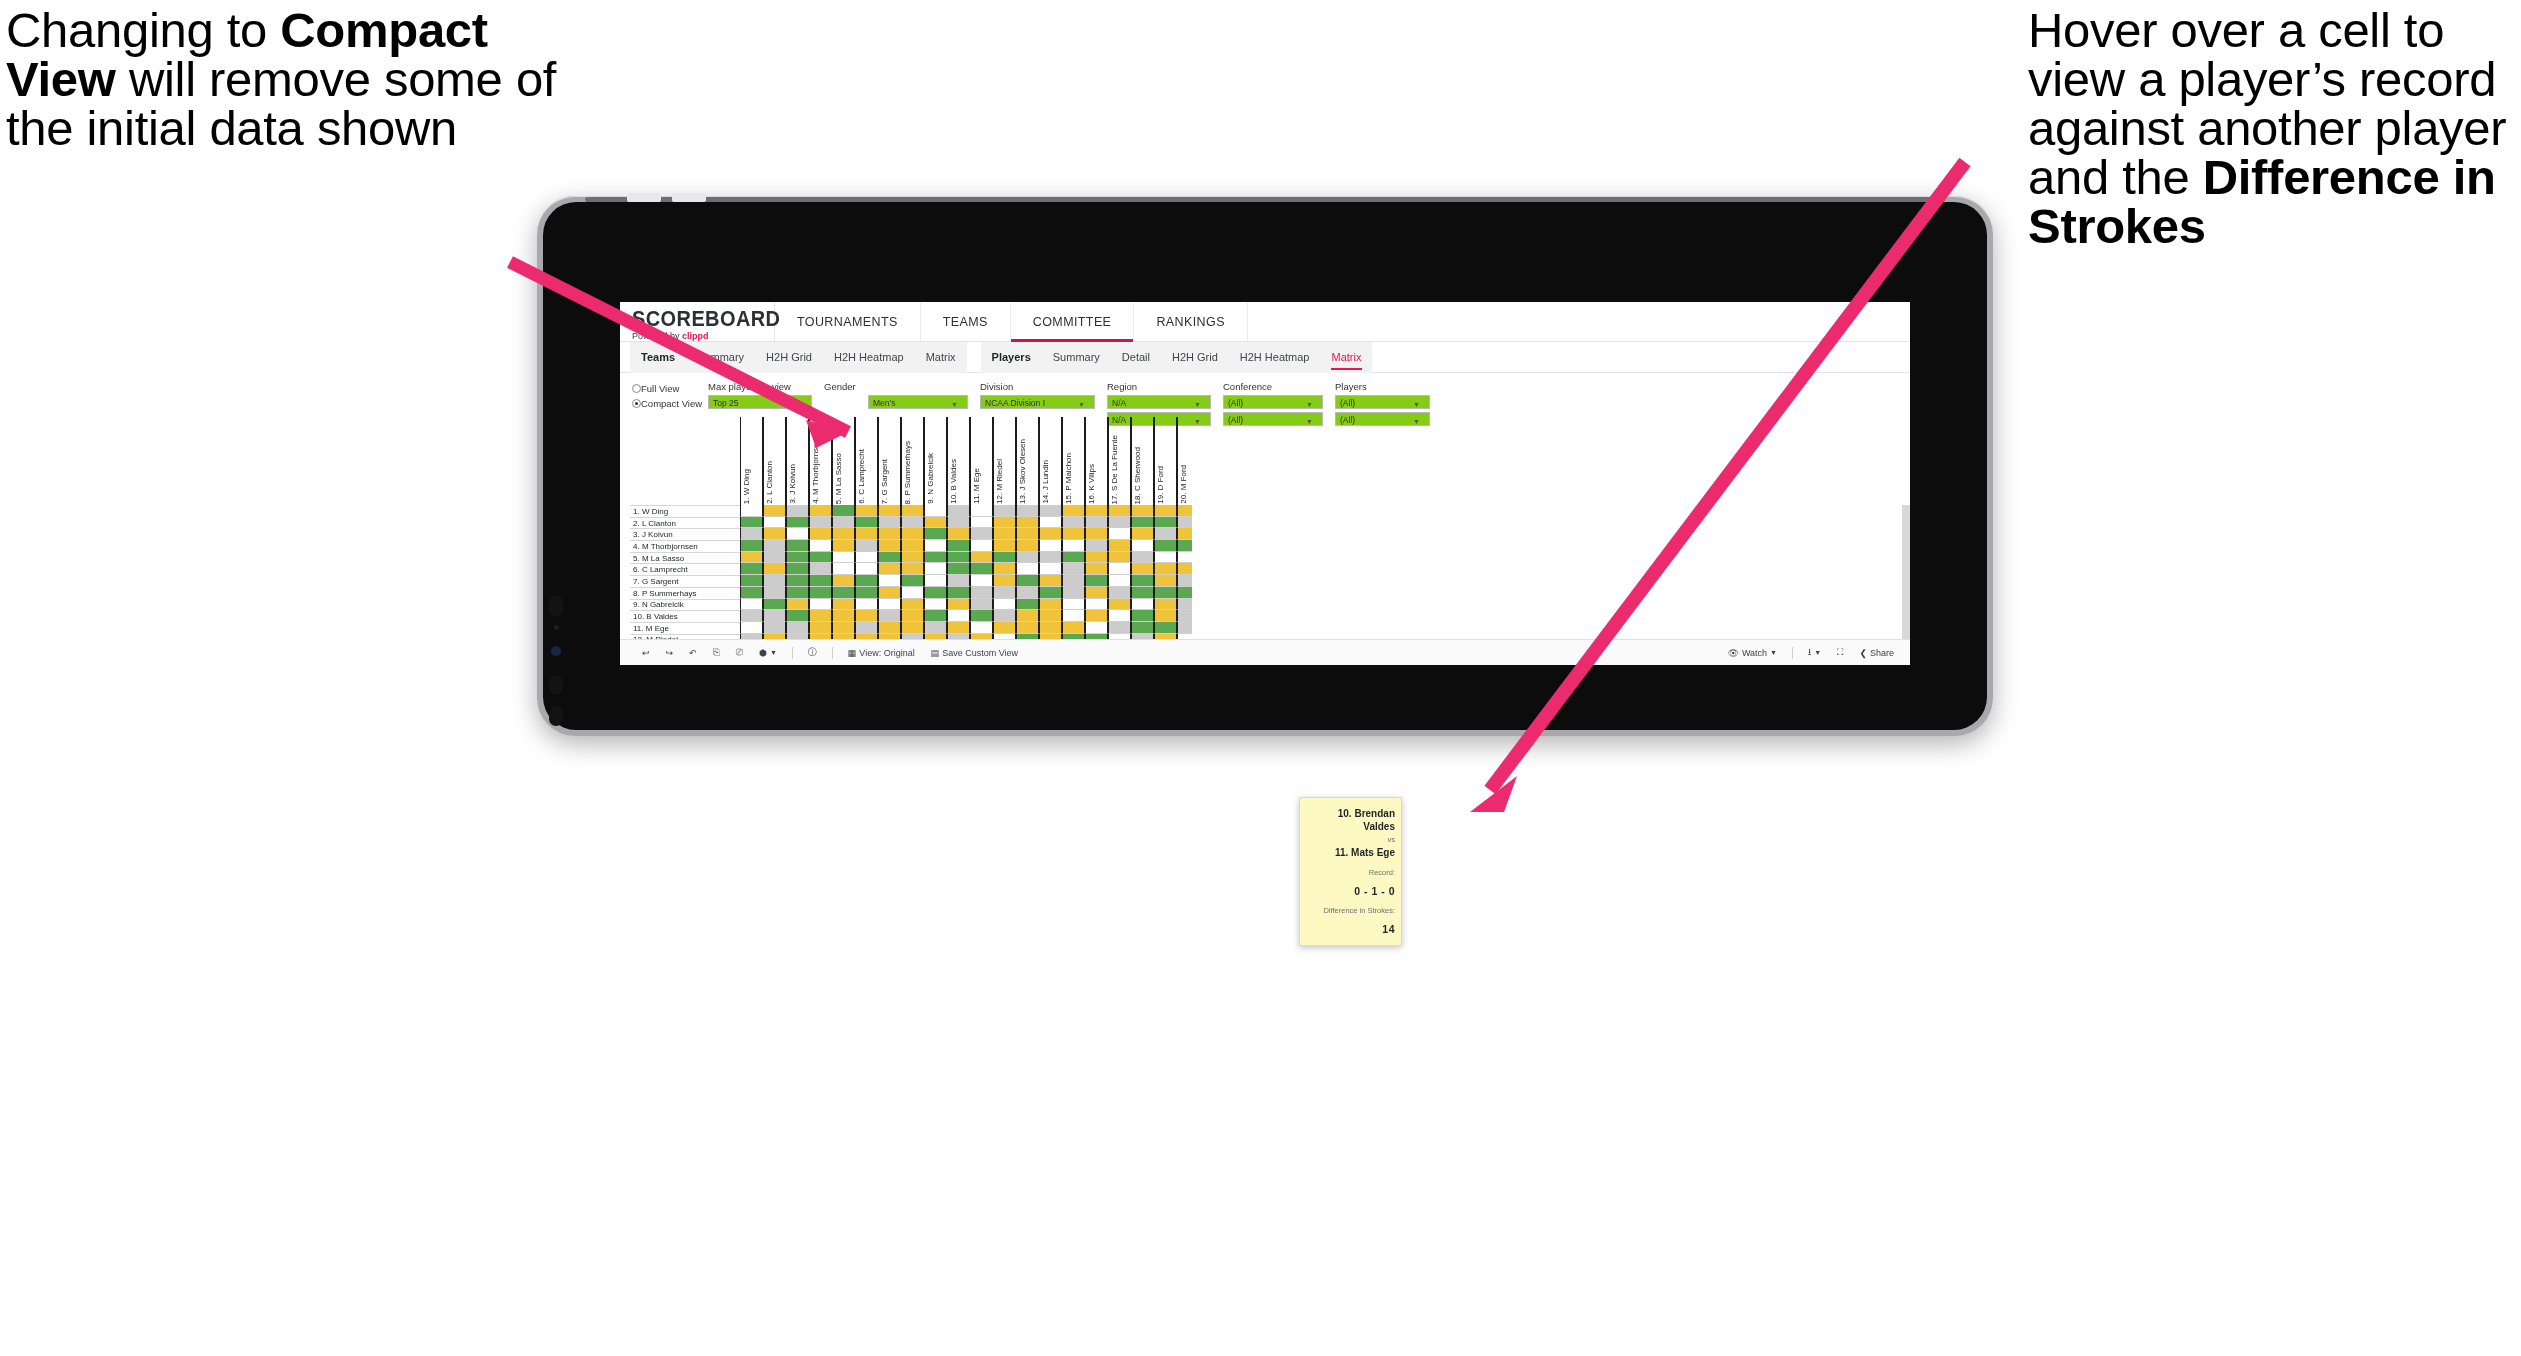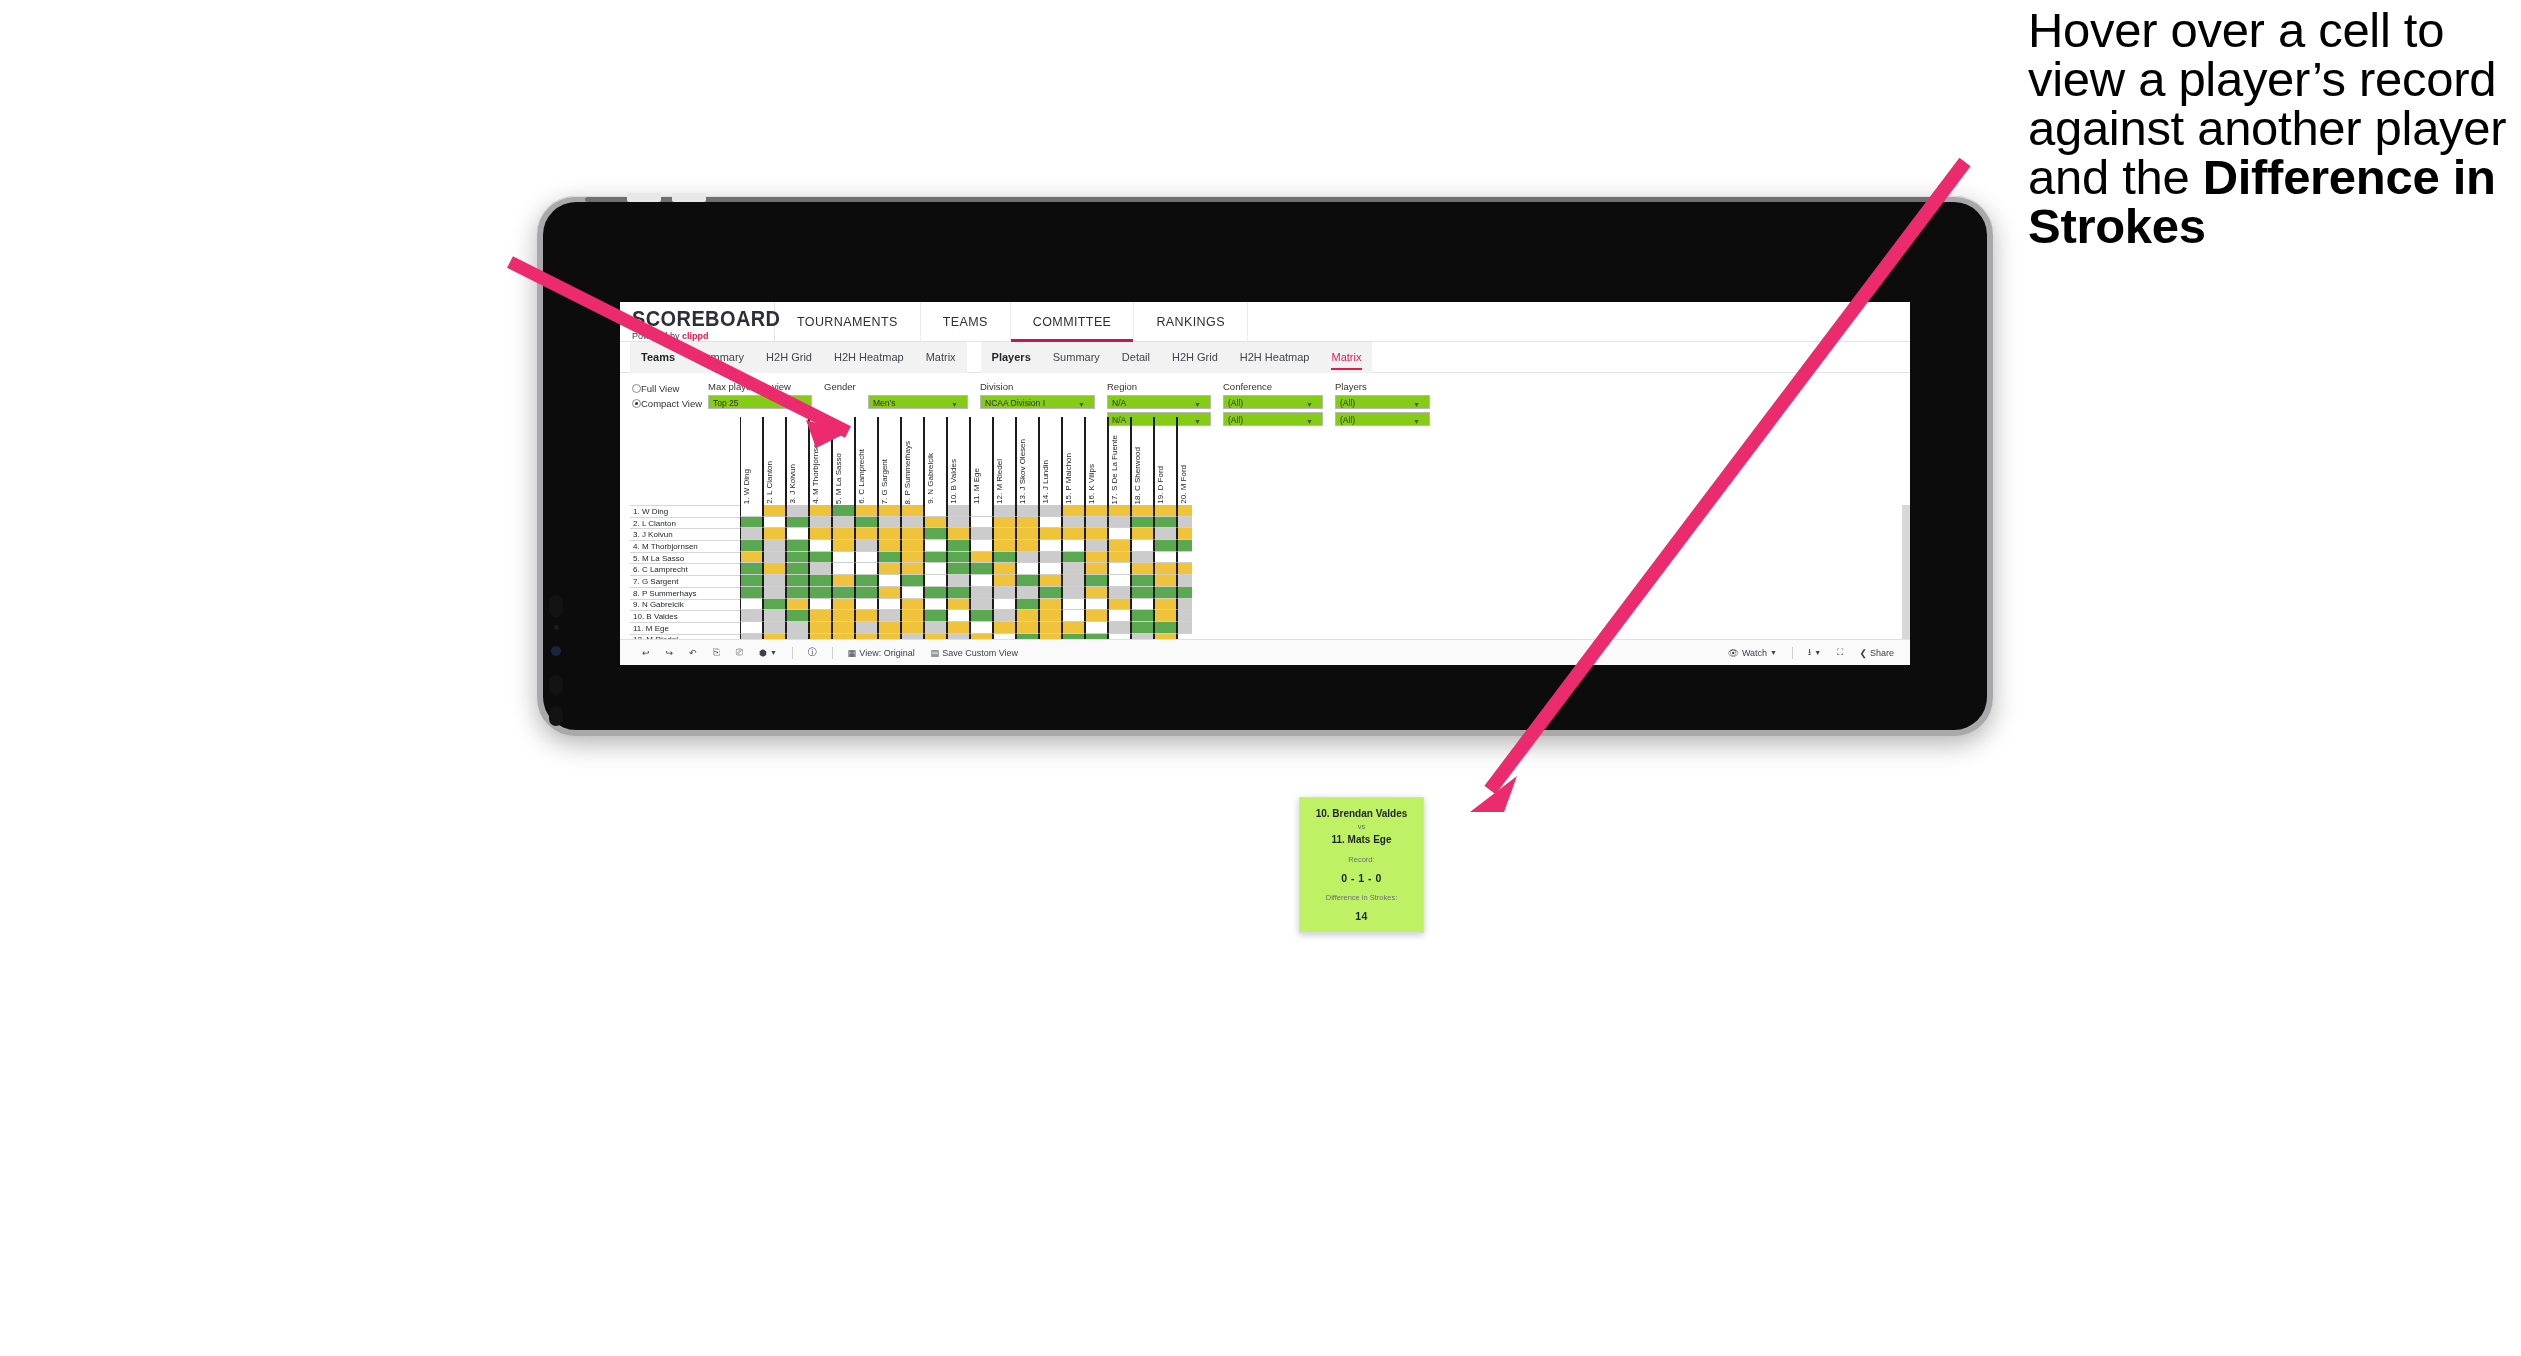--- a/index.html
+++ b/index.html
@@ -180,23 +180,23 @@
   .c-w { background: #ffffff; }
   #vscroll {
     position: absolute; right: 0px; top: 88px; width: 8px; height: 250px;
     background: #f3f3f3;
   }
   #vthumb { width: 8px; height: 225px; background: #d8d8d8; }
 
   
   #tooltip {
     position: absolute; left: 1299px; top: 797px;
-    width: 125px; background: #bef264;
+    width: 103px; background: #fef9c3;
     border: 1px solid #d8d8d8; box-shadow: 0 2px 7px rgba(0,0,0,.22);
-    padding: 9px 6px 10px 6px; text-align: center; z-index: 40;
+    padding: 9px 6px 10px 6px; text-align: right; z-index: 40;
   }
   #tooltip .tp-name { font-size: 10px; font-weight: bold; color: #1f2227; line-height: 13px; }
   #tooltip .tp-vs { font-size: 7.5px; color: #6b6f76; margin: 2px 0; }
   #tooltip .tp-lbl { font-size: 7.5px; color: #6b6f76; margin-top: 9px; }
   #tooltip .tp-val { font-size: 10.5px; font-weight: bold; color: #1f2227; letter-spacing: .5px; margin-top: 8px; }
 
   
   #toolbar {
     position: absolute; left: 0; bottom: 0; width: 1290px; height: 26px;
     background: #fafafa; border-top: 1px solid #e0e0e0;
@@ -206,20 +206,24 @@
   .tb-btn { display:flex; align-items:center; gap:3px; padding: 0 8px; height:26px; }
   .tb-sep { width: 1px; height: 12px; background: #cfcfcf; margin: 0 7px; }
   .tb-ico { display:inline-block; }
   .tb-spacer { flex: 1; }
 </style>
 </head>
 <body>
 
 <div id="stage">
 
+  <div class="annot" id="annot-left">
+    <span>Changing to
+      <b class="b">Compact View</b> will remove some of the initial data shown</span>
+  </div>
 
   <div class="annot" id="annot-right">
     <span>Hover over a cell to view a player’s record against another player and the <b class="b">Difference in Strokes</b></span>
   </div>
 
   <div id="tablet-outer"></div>
   <div id="tablet-body"></div>
   <div id="topedge"></div>
   <div id="tb1"></div>
   <div id="tb2"></div>

